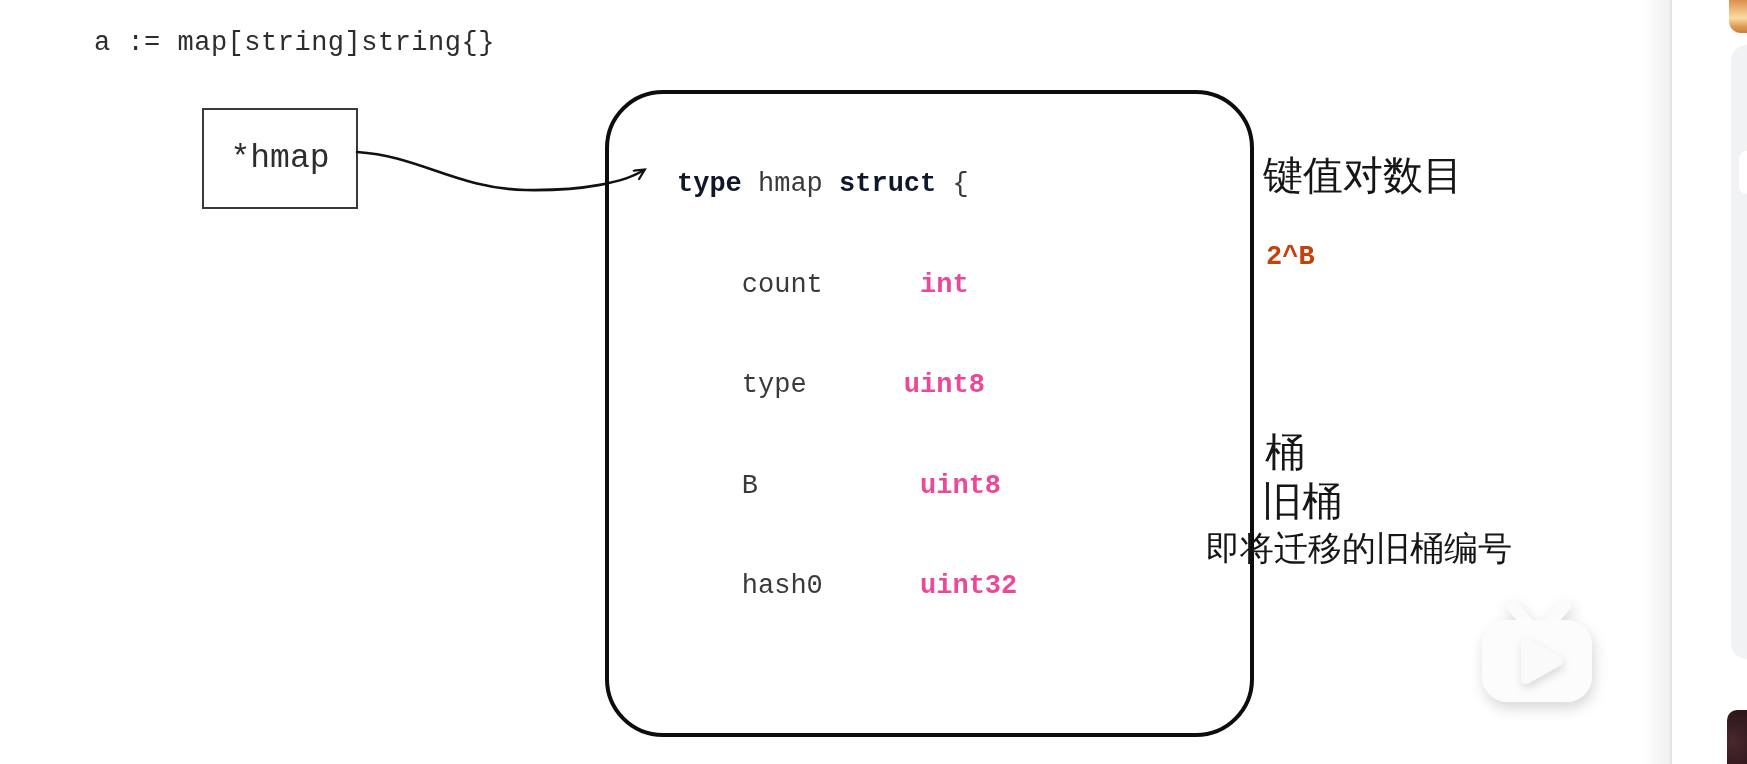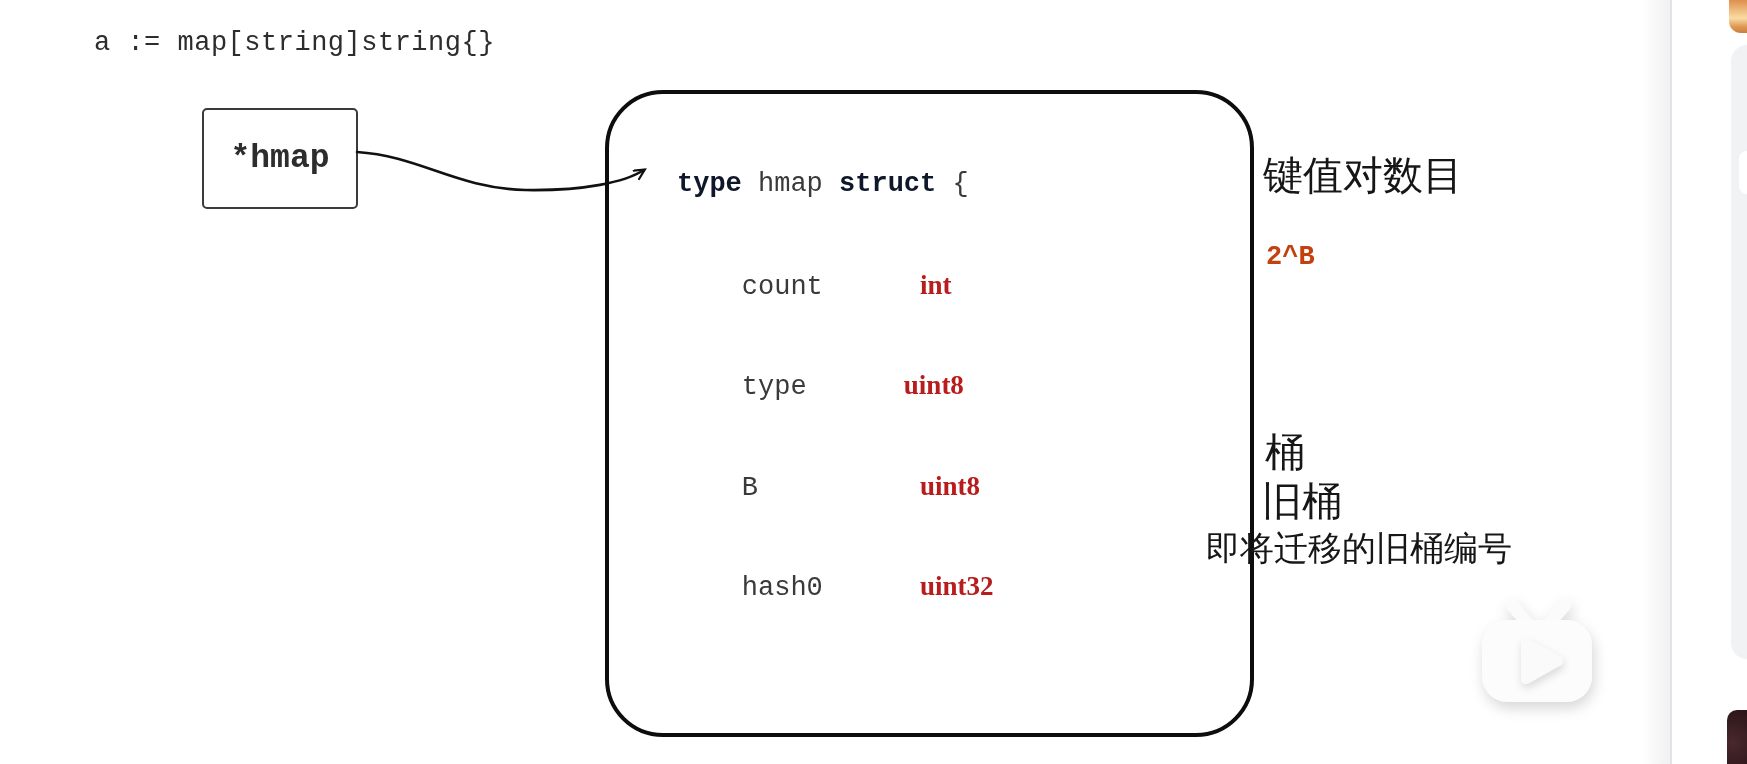--- a/index.html
+++ b/index.html
@@ -5,36 +5,36 @@
   html,body{margin:0;padding:0;}
   body{width:1747px;height:764px;overflow:hidden;background:#fff;}
   .root{position:relative;width:1747px;height:764px;background:#ffffff;font-family:"Liberation Sans",sans-serif;}
 
   
   .decl{position:absolute;left:94px;top:28px;font-family:"Liberation Mono","DejaVu Sans Mono",monospace;
         font-size:27px;color:#2d2d2d;white-space:pre;letter-spacing:0.5px;}
 
   
   .hmap-box{position:absolute;left:202px;top:108px;width:152px;height:97px;border:2.5px solid #3a3a3a;
-            border-radius:5px;display:flex;align-items:center;justify-content:center;background:#fff;font-weight:bold;}
+            border-radius:0;display:flex;align-items:center;justify-content:center;background:#fff;}
   .hmap-box span{font-family:"Liberation Mono","DejaVu Sans Mono",monospace;font-size:33px;color:#2d2d2d;}
 
   
   .arrow-svg{position:absolute;left:350px;top:130px;width:320px;height:80px;overflow:visible;}
 
   
   .struct-box{position:absolute;left:605px;top:90px;width:641px;height:639px;border:4.5px solid #0d0d0d;
               border-radius:58px;background:transparent;}
 
   
   .code{position:absolute;left:677px;top:104px;font-family:"Liberation Mono","DejaVu Sans Mono",monospace;
         font-size:27px;white-space:pre;}
   .cl{height:40.5px;line-height:40.5px;}
   .kw{color:#0f172a;font-weight:bold;}
-  .ty{color:#b91c1c;font-weight:bold;font-family:Liberation Serif, serif;}
+  .ty{color:#ec4899;font-weight:bold;}
   .pl{color:#3a3a3a;}
 
   
   .ann{position:absolute;color:#161616;font-family:Liberation Mono, monospace;white-space:nowrap;}
   .ann-1{left:1263px;top:148px;font-size:40px;}
   .ann-2{left:1266px;top:242px;font-size:27px;font-family:"Liberation Mono","DejaVu Sans Mono",monospace;color:#c2410c;font-weight:bold;}
   .ann-3{left:1265px;top:425px;font-size:40px;}
   .ann-4{left:1262px;top:474px;font-size:40px;}
   .ann-5{left:1206px;top:526px;font-size:34px;}
 

